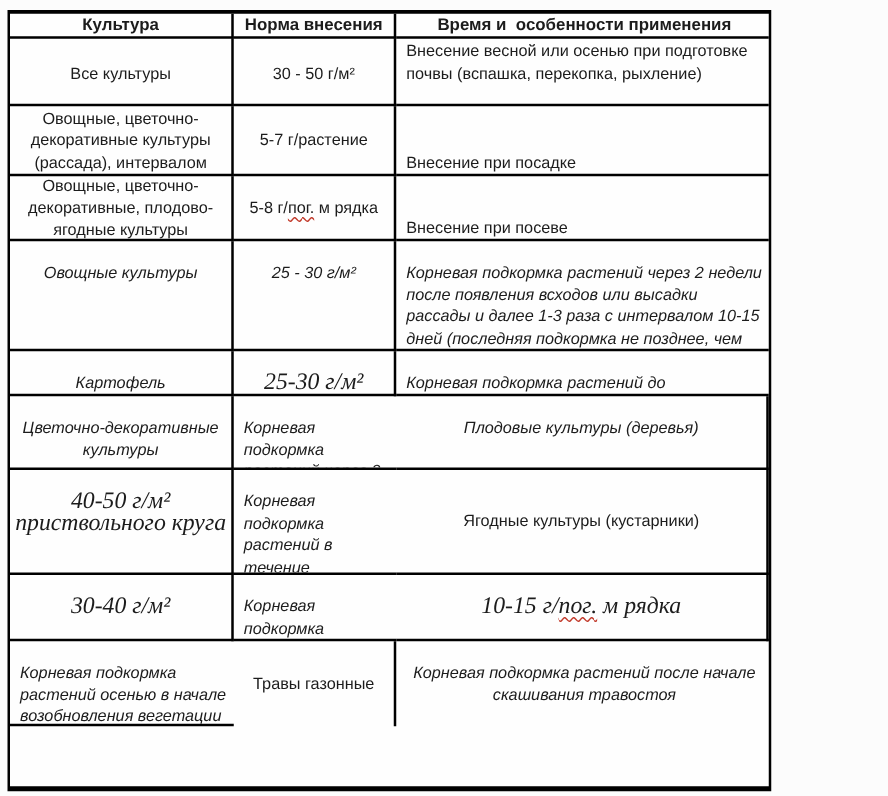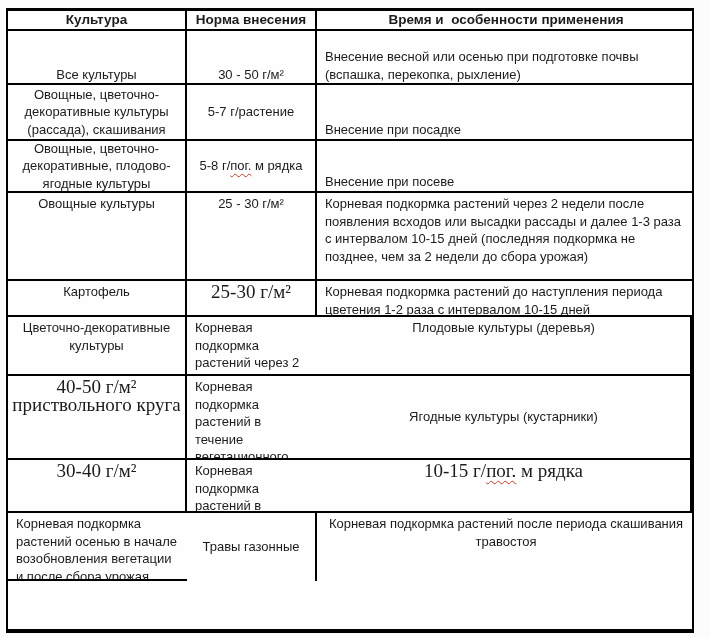--- a/index.html
+++ b/index.html
@@ -9,21 +9,21 @@
     height: 637px;
     background: #fcfcfc;
     font-family: "Liberation Sans", sans-serif;
     color: #1c1c1c;
     overflow: hidden;
   }
   .ferttable {
     position: absolute;
     left: 6px;
     top: 8px;
-    width: 688px;
+    width: 611px;
     box-sizing: border-box;
     display: grid;
     grid-template-columns: 179px 130px 1fr;
     grid-template-rows: 20px 54px 56px 52px 88px 36px 59px 84px 53px 68px 48px;
     border: 2px solid #000;
     border-top-width: 3px;
     border-bottom-width: 4px;
     background: #fefefe;
   }
   .cell {
@@ -42,22 +42,22 @@
   }
   .c3 {
     border-right: none;
     align-items: flex-start;
     text-align: left;
     padding-left: 8px;
     padding-right: 5px;
     justify-content: flex-end;
   }
   .bb0 { border-bottom: none; }
-  .vt { justify-content: flex-start; padding-top: 2px; }
-  .vb { justify-content: flex-end; padding-bottom: 0; }
+  .vt { justify-content: flex-start; padding-top: 16px; font-style: italic; }
+  .vb { justify-content: flex-end; padding-bottom: 16px; }
   .hd { font-weight: bold; font-size: 13.5px; }
   .hd .t { white-space: pre; }
   .serif { font-family: "Liberation Serif", serif; font-size: 19px; }
   .hc { align-items: center; text-align: center; }
   .t { display: inline-block; max-width: 100%; }
   .misspell {
     text-decoration: underline;
     text-decoration-style: wavy;
     text-decoration-color: #c23a2b;
     text-decoration-thickness: 1px;
@@ -83,21 +83,21 @@
       <span class="t">Все культуры</span>
     </div>
   <div class="cell vb">
       <span class="t">30 - 50 г/м²</span>
     </div>
   <div class="cell c3 vb">
       <span class="t">Внесение весной или осенью при подготовке почвы (вспашка, перекопка, рыхление)</span>
     </div>
 
   <div class="cell">
-      <span class="t">Овощные, цветочно-декоративные культуры (рассада), скашивания</span>
+      <span class="t">Овощные, цветочно-декоративные культуры (рассада), интервалом</span>
     </div>
   <div class="cell">
       <span class="t">5-7 г/растение</span>
     </div>
   <div class="cell c3">
       <span class="t">Внесение при посадке</span>
     </div>
 
   <div class="cell">
       <span class="t">Овощные, цветочно-декоративные, плодово-ягодные культуры</span>
@@ -160,16 +160,16 @@
     <span class="t"><span>10-15 г/</span><span class="misspell">пог.</span><span> м рядка</span></span>
   </div>
   <div class="cell c3 vt">
       <span class="t">Корневая подкормка растений осенью в начале возобновления вегетации и после сбора урожая</span>
     </div>
 
   <div class="cell bb0">
       <span class="t">Травы газонные</span>
     </div>
   <div class="cell c3 vt hc bb0">
-      <span class="t">Корневая подкормка растений после периода скашивания травостоя</span>
+      <span class="t">Корневая подкормка растений после начале скашивания травостоя</span>
     </div>
 
 </div>
 
 </body></html>

